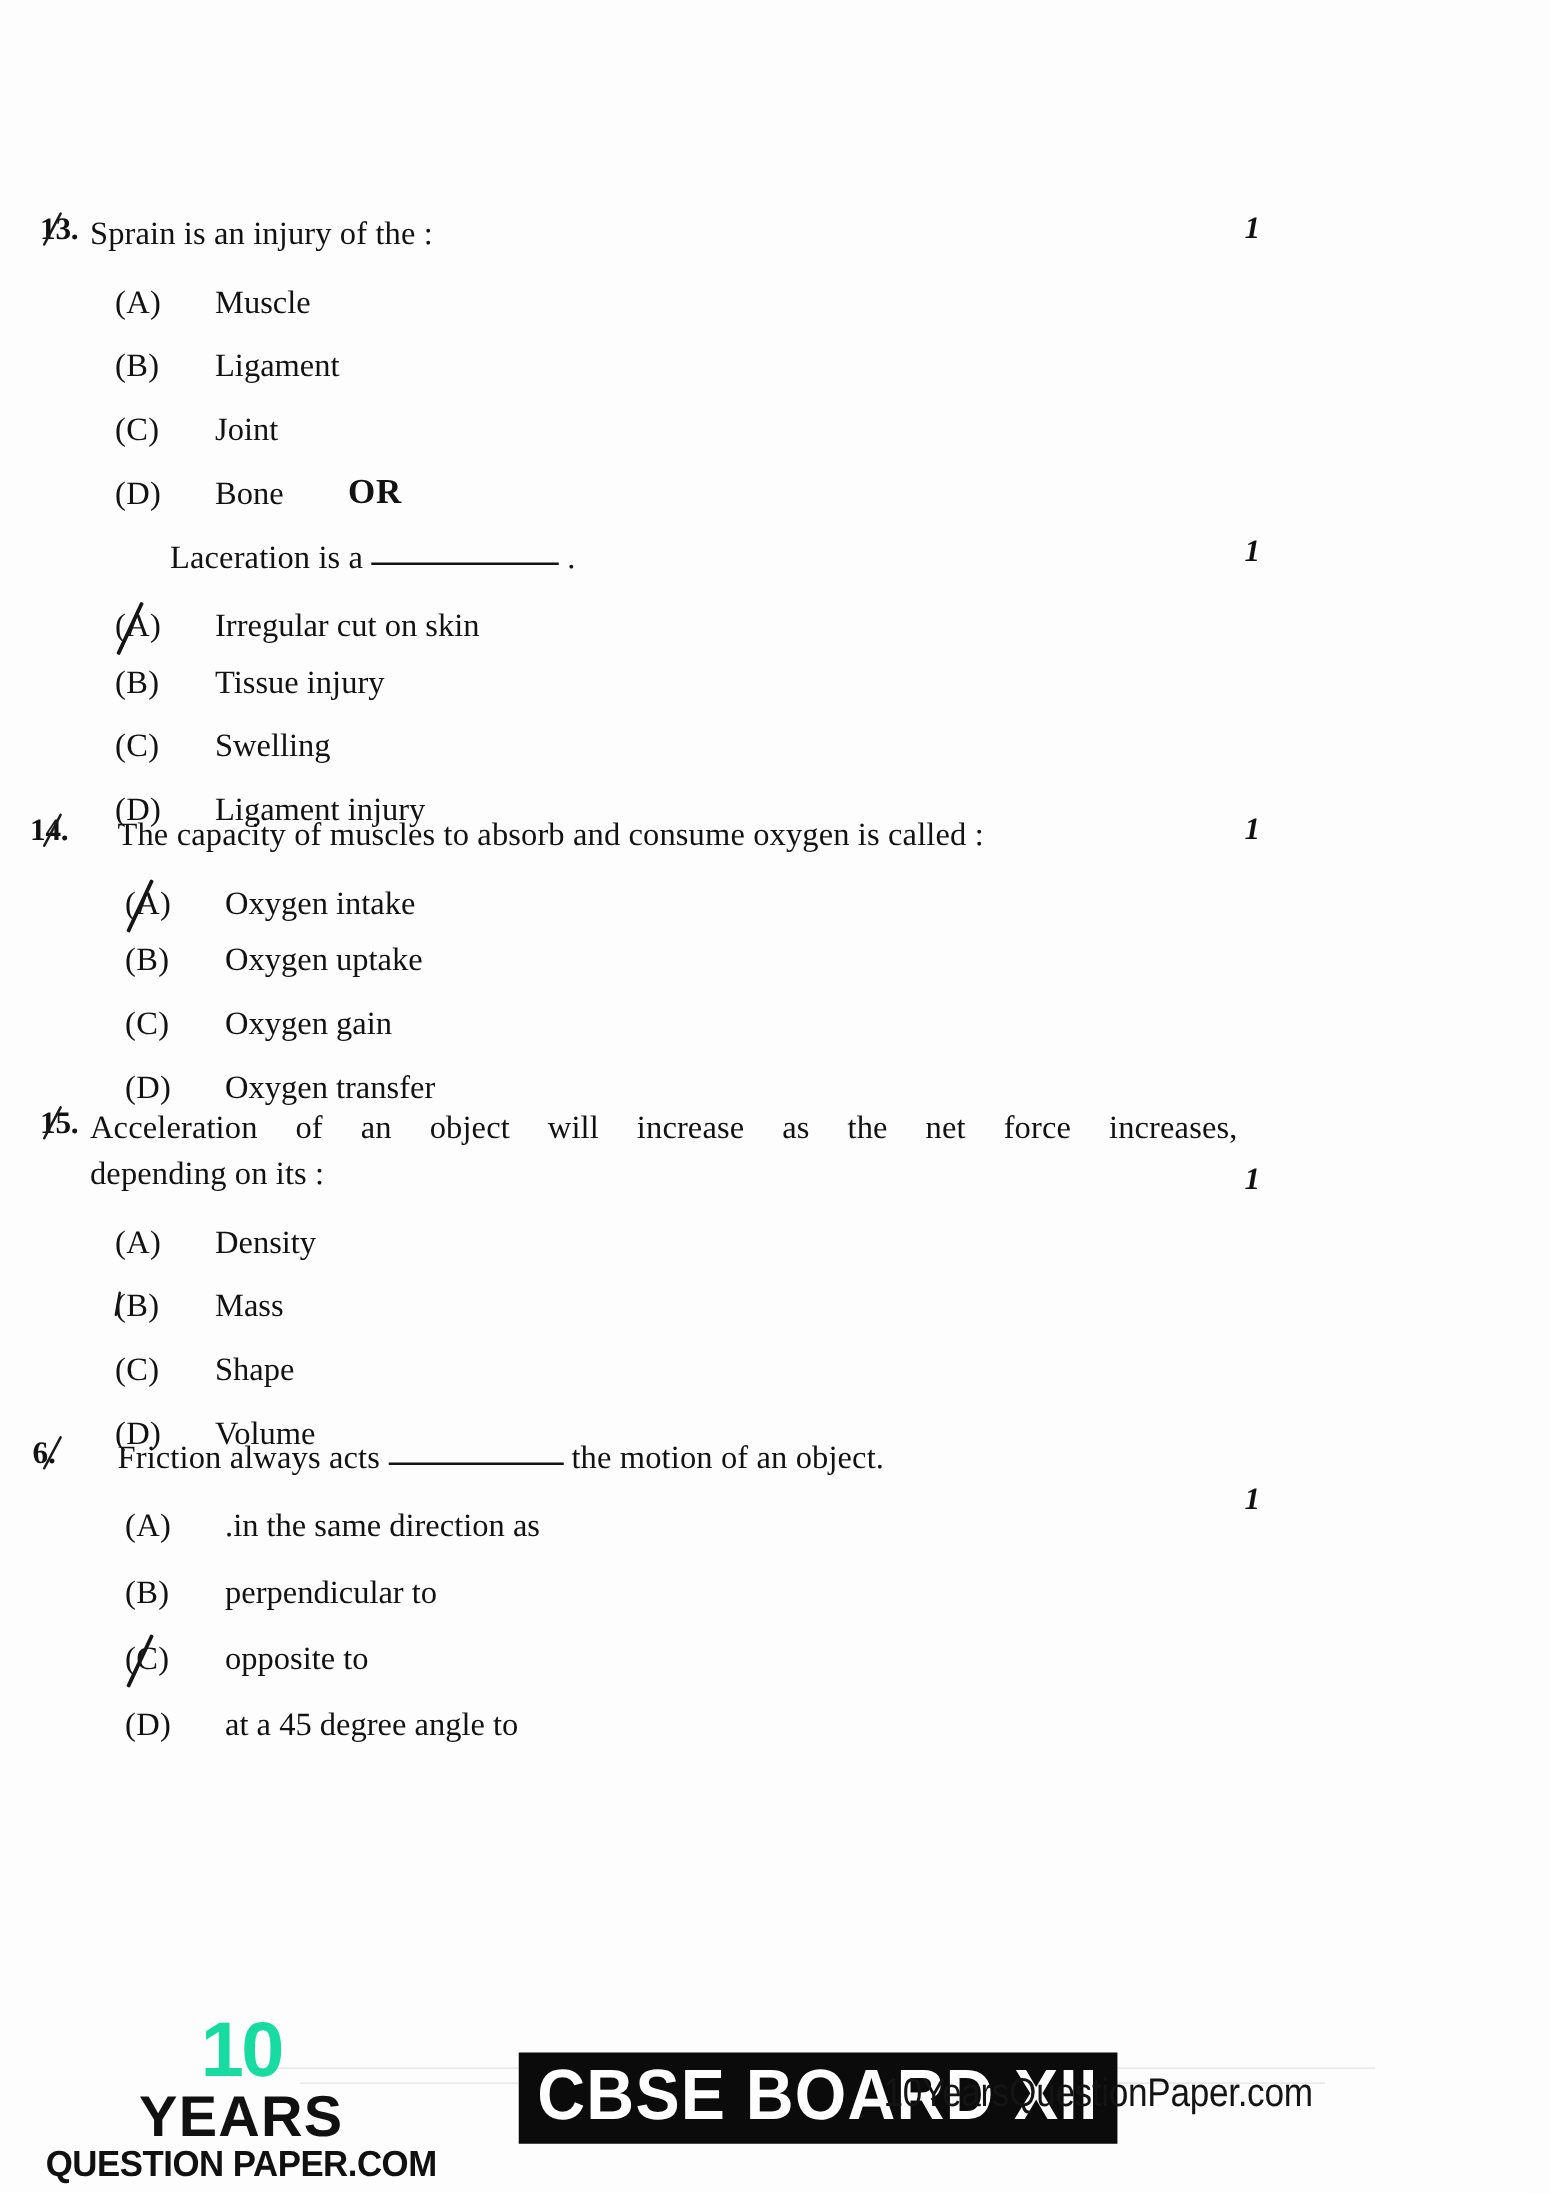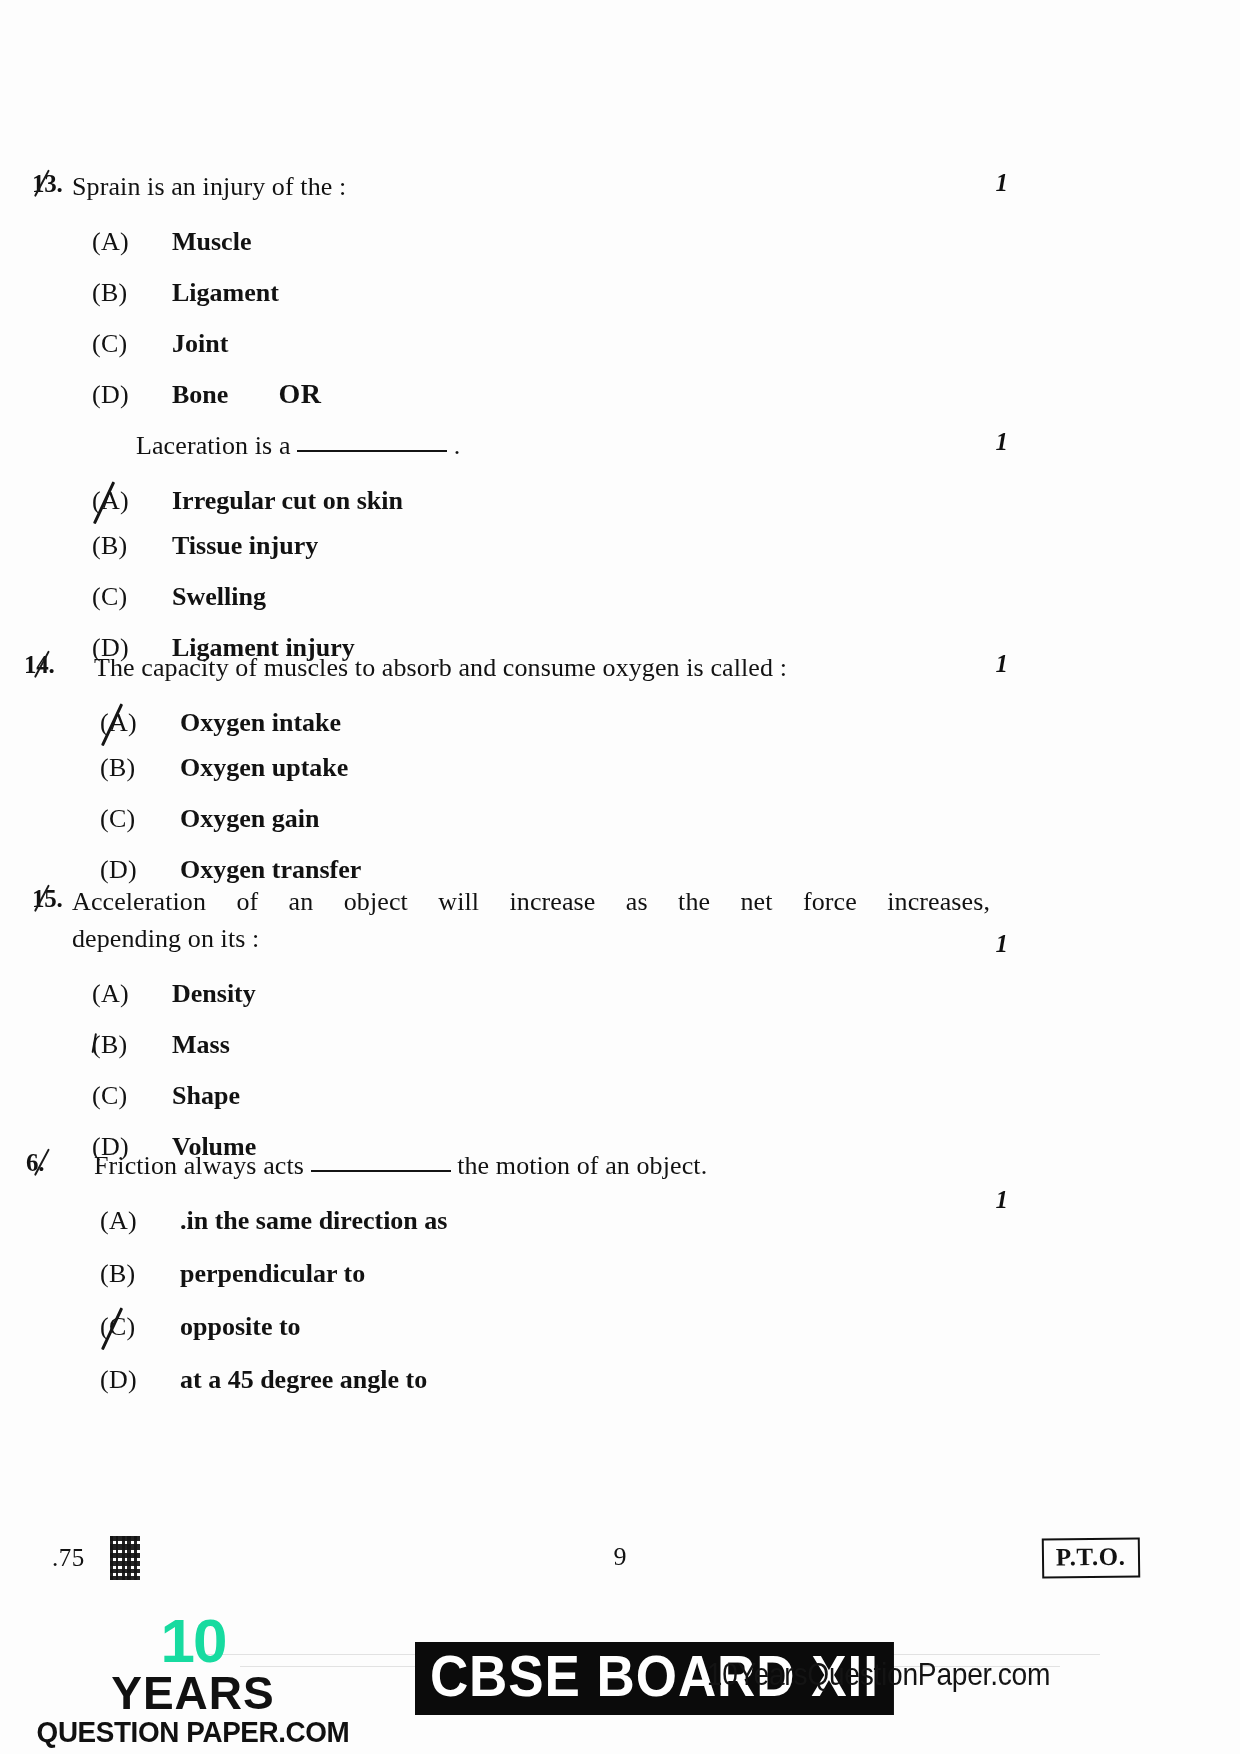--- a/index.html
+++ b/index.html
@@ -128,21 +128,21 @@
     position: absolute;
     left: 3px;
     top: 4px;
     width: 2.4px;
     height: 20px;
     background: #151515;
     transform: rotate(10deg);
     transform-origin: top left;
     border-radius: 1px;
   }
-  .opt .otext { flex: 1 1 auto; font-weight: bold; }
+  .opt .otext { flex: 1 1 auto; }
 
   
   .marks {
     position: absolute;
     right: 0;
     font-style: italic;
     font-weight: 700;
     font-size: 25px;
     color: #101010;
   }
@@ -415,26 +415,20 @@
         <span class="lbl struck">(C)</span>
         <span class="otext">opposite to</span>
       </li>
       <li class="opt" style="margin-top:22px;">
         <span class="lbl">(D)</span>
         <span class="otext">at a 45 degree angle to</span>
       </li>
     </ul>
   </div>
 
-  <div class="footer" style="top:1530px;">
-    <div class="foot-left">.75</div>
-    <div class="qr"></div>
-    <div class="page-no">9</div>
-    <div class="pto">P.T.O.</div>
-  </div>
 
   <div class="scanline" style="left:200px; top:1654px; width:900px;"></div>
   <div class="scanline" style="left:240px; top:1666px; width:820px;"></div>
 
   <div class="brand" style="top:1604px;">
     <div class="logo">
       <span class="ten">10</span>
       <span class="years">YEARS</span>
       <span class="dotcom">QUESTION PAPER.COM</span>
     </div>

